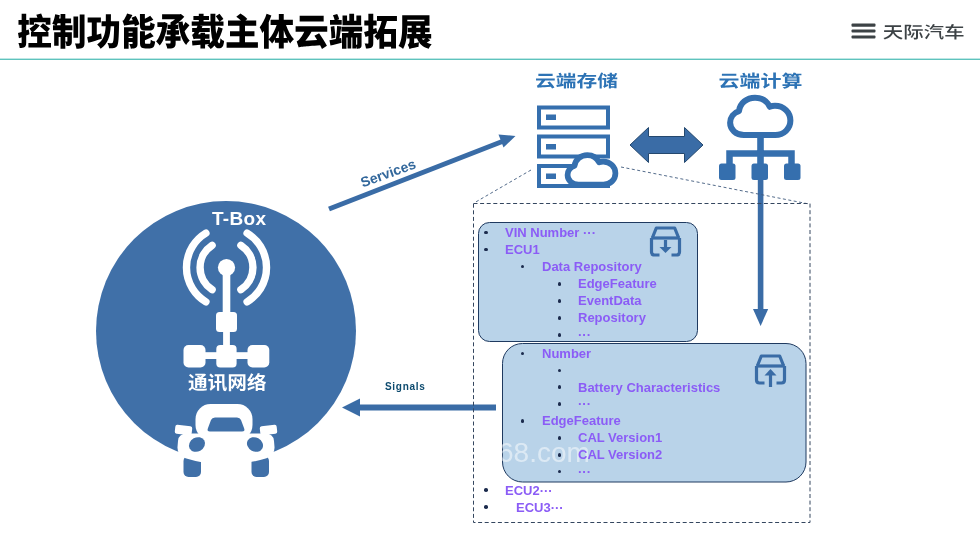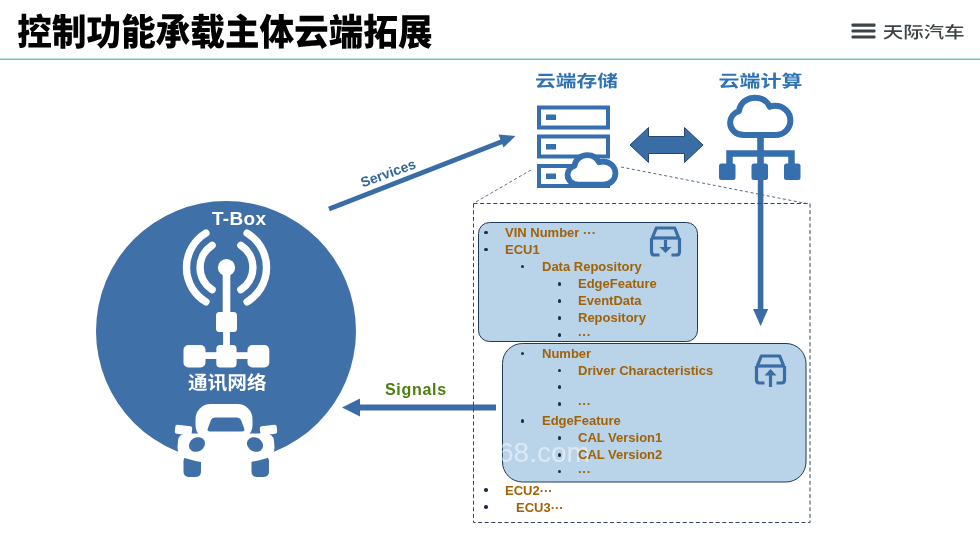--- a/index.html
+++ b/index.html
@@ -1,21 +1,21 @@
 <!DOCTYPE html>
 <html><head><meta charset="utf-8">
 <style>
   html,body{margin:0;padding:0;background:#fff}
   #page{position:relative;width:980px;height:550px;overflow:hidden;font-family:"Liberation Sans",sans-serif}
   #page svg.bg{position:absolute;left:0;top:0}
-  .t{position:absolute;font-size:13px;font-weight:bold;color:#a16207;white-space:nowrap;line-height:17px}
+  .t{position:absolute;font-size:13px;font-weight:bold;color:#8b5cf6;white-space:nowrap;line-height:17px}
   .bu{position:absolute;width:3.6px;height:3.6px;border-radius:50%;background:#1b2b4d}
   .tbox{position:absolute;left:212px;top:207.5px;width:60px;color:#fff;font-size:19px;font-weight:bold;letter-spacing:0.3px}
   .svc{position:absolute;left:350px;top:165px;width:76px;text-align:center;color:#33689c;font-size:14px;font-weight:bold;transform:rotate(-20deg)}
-  .sig{position:absolute;left:385px;top:381px;color:#4d7c0f;font-size:16px;font-weight:bold;letter-spacing:0.7px}
+  .sig{position:absolute;left:385px;top:381px;color:#0c4a6e;font-size:10px;font-weight:bold;letter-spacing:0.7px}
 </style></head>
 <body>
 <div id="page">
 <svg class="bg" width="980" height="550" viewBox="0 0 980 550">
 <path transform="translate(17.24 45.23) scale(0.3461 0.3685)" fill="#000" d="M12.7 -85.6V-68.7H3.6V-55.4H12.7V-36.2L2.2 -33.2L4.9 -19.2L12.7 -21.9V-7.4C12.7 -6.1 12.3 -5.7 11.1 -5.7C9.9 -5.7 6.6 -5.7 3.4 -5.8C5.1 -2.0 6.7 4.0 7.0 7.6C13.5 7.6 18.2 7.1 21.6 4.8C25.0 2.6 25.9 -1.0 25.9 -7.3V-26.6L35.5 -30.1L33.1 -42.8L25.9 -40.4V-55.4H33.4V-68.7H25.9V-85.6ZM52.8 -59.0C48.7 -53.9 41.7 -48.8 35.3 -45.6C37.2 -43.4 40.2 -39.0 42.0 -36.0H39.7V-23.4H57.5V-6.3H32.3V6.3H97.6V-6.3H72.1V-23.4H90.2V-36.0H86.7L94.6 -44.6C89.9 -48.6 80.4 -55.2 74.4 -59.5L66.0 -51.0C71.8 -46.5 79.9 -40.2 84.5 -36.0H46.2C53.0 -40.8 60.3 -47.8 65.0 -54.3ZM55.1 -83.0C56.2 -80.5 57.4 -77.4 58.3 -74.5H35.5V-55.6H48.6V-62.3H82.2V-55.6H95.9V-74.5H73.9C72.7 -77.9 70.8 -82.6 69.1 -86.1Z M162.4 -77.7V-20.5H175.9V-77.7ZM180.5 -83.4V-6.9C180.5 -5.3 179.9 -4.8 178.3 -4.8C176.6 -4.8 171.6 -4.8 166.8 -5.0C168.6 -0.9 170.6 5.5 171.1 9.5C179.0 9.5 185.0 9.0 189.1 6.7C193.1 4.3 194.4 0.5 194.4 -6.8V-83.4ZM138.9 -10.0V-22.4H144.8V-11.0C144.8 -10.1 144.5 -9.9 143.7 -9.9ZM109.7 -83.9C108.1 -74.5 104.9 -64.3 101.0 -58.0C103.6 -57.1 107.9 -55.4 111.1 -53.9H103.2V-40.8H125.1V-35.3H106.7V1.6H119.6V-22.4H125.1V9.4H138.9V-9.8C140.4 -6.4 141.9 -1.3 142.2 2.2C146.9 2.3 150.7 2.1 153.9 0.1C157.1 -2.0 157.8 -5.4 157.8 -10.7V-35.3H138.9V-40.8H159.5V-53.9H138.9V-59.7H155.6V-72.8H138.9V-84.7H125.1V-72.8H121.0C121.8 -75.6 122.4 -78.4 123.0 -81.2ZM125.1 -53.9H114.2C115.0 -55.6 115.9 -57.6 116.7 -59.7H125.1Z M202.0 -21.9 205.4 -6.7C216.7 -9.8 231.1 -13.8 244.3 -17.8L242.4 -31.6L229.8 -28.3V-61.6H241.7V-75.3H203.4V-61.6H215.4V-24.8C210.4 -23.7 205.8 -22.6 202.0 -21.9ZM256.0 -83.9 255.9 -65.1H243.6V-51.2H255.5C254.2 -29.0 249.3 -12.9 230.8 -2.2C234.4 0.5 238.9 5.9 241.0 9.7C262.5 -3.6 268.4 -24.2 270.1 -51.2H279.9C279.2 -22.2 278.3 -10.2 276.2 -7.5C275.1 -6.1 274.1 -5.7 272.3 -5.7C270.0 -5.7 265.6 -5.7 260.8 -6.1C263.3 -2.1 265.1 4.1 265.3 8.2C270.7 8.3 276.0 8.3 279.5 7.6C283.5 6.9 286.2 5.6 289.0 1.5C292.5 -3.4 293.4 -18.4 294.3 -58.7C294.4 -60.5 294.4 -65.1 294.4 -65.1H270.6L270.8 -83.9Z M333.2 -37.3V-33.9H321.8V-37.3ZM308.4 -49.1V9.4H321.8V-8.8H333.2V-4.9C333.2 -3.7 332.8 -3.4 331.6 -3.4C330.4 -3.3 326.6 -3.3 323.7 -3.5C325.5 -0.1 327.6 5.5 328.3 9.3C334.2 9.3 338.9 9.1 342.7 6.9C346.5 4.8 347.6 1.3 347.6 -4.6V-49.1ZM321.8 -23.3H333.2V-19.4H321.8ZM384.2 -79.9C380.0 -77.3 374.5 -74.6 368.8 -72.1V-85.0H354.5V-56.5C354.5 -44.0 357.5 -39.9 370.4 -39.9C373.0 -39.9 379.6 -39.9 382.3 -39.9C392.1 -39.9 395.9 -43.7 397.4 -57.0C393.5 -57.8 387.6 -60.0 384.8 -62.2C384.3 -54.0 383.7 -52.6 380.8 -52.6C379.2 -52.6 374.0 -52.6 372.6 -52.6C369.3 -52.6 368.8 -53.0 368.8 -56.7V-60.2C377.0 -62.6 385.9 -65.8 393.3 -69.4ZM384.7 -34.7C380.5 -31.9 374.9 -28.8 369.0 -26.2V-38.1H354.6V-7.8C354.6 4.8 357.8 8.9 370.7 8.9C373.3 8.9 380.2 8.9 382.9 8.9C393.2 8.9 396.9 4.7 398.4 -9.8C394.5 -10.7 388.7 -12.9 385.7 -15.1C385.2 -5.5 384.6 -3.7 381.5 -3.7C379.8 -3.7 374.4 -3.7 373.0 -3.7C369.6 -3.7 369.0 -4.1 369.0 -7.9V-13.8C377.5 -16.6 386.6 -20.1 394.2 -24.1ZM308.9 -52.6C311.7 -53.8 315.9 -54.6 338.3 -56.7C338.9 -54.9 339.4 -53.3 339.7 -51.8L353.0 -57.0C351.5 -63.4 346.8 -72.4 342.4 -79.3L330.0 -74.7C331.3 -72.5 332.6 -70.0 333.8 -67.5L323.1 -66.7C326.7 -71.4 330.3 -76.8 332.9 -81.9L317.3 -85.8C314.8 -78.7 310.5 -72.0 309.0 -70.1C307.4 -68.0 305.7 -66.6 304.0 -66.1C305.7 -62.3 308.1 -55.6 308.9 -52.6Z M477.8 -64.5 466.7 -62.8C472.8 -67.3 478.3 -72.4 482.7 -77.4L472.9 -84.6L469.7 -83.9H418.5V-70.8H455.9C451.9 -67.6 447.4 -64.6 442.9 -62.4V-55.9H434.3V-43.8H442.9V-40.5H432.1V-28.4H442.9V-24.5H427.7V-12.3H442.9V-6.5C442.9 -5.0 442.3 -4.6 440.6 -4.5C438.9 -4.5 433.2 -4.5 428.6 -4.8C430.6 -1.0 432.8 5.0 433.5 9.0C441.4 9.0 447.3 8.7 451.8 6.5C456.4 4.3 457.7 0.7 457.7 -6.3V-12.3H471.9V-24.5H457.7V-28.4H467.3V-40.5H457.7V-43.8H465.4V-55.9H457.7V-56.8C460.4 -58.4 463.0 -60.1 465.6 -62.0C469.0 -36.1 474.6 -14.0 488.1 -0.9C490.4 -4.7 495.0 -10.2 498.3 -12.8C491.6 -18.5 486.9 -27.4 483.5 -37.7C488.0 -42.5 493.0 -48.6 497.6 -54.1L486.1 -63.1C484.4 -59.9 482.1 -56.3 479.7 -52.8C478.9 -56.7 478.3 -60.6 477.8 -64.5ZM404.9 -62.4V-49.4H418.6C415.6 -32.9 409.7 -18.7 401.2 -10.4C404.3 -8.2 409.5 -2.5 411.7 0.8C422.9 -10.8 430.9 -33.1 434.1 -59.8L425.2 -62.9L422.7 -62.4Z M504.9 -12.0 506.1 0.8 529.3 -1.1V9.1H542.7V-2.2L554.3 -3.3C552.7 -2.0 551.1 -0.7 549.4 0.4C552.8 3.0 557.0 7.3 559.0 10.5C562.9 7.4 566.6 4.0 569.9 0.4C573.2 5.5 577.4 8.5 582.7 8.5C591.8 8.5 595.8 4.6 597.8 -11.3C594.4 -12.7 589.8 -15.8 587.0 -19.0C586.5 -9.2 585.6 -5.3 584.0 -5.3C582.1 -5.3 580.5 -7.6 579.0 -11.6C585.3 -21.4 590.1 -32.8 593.8 -45.7L580.9 -49.2C579.3 -42.9 577.2 -36.9 574.7 -31.3C573.9 -37.9 573.2 -45.3 572.8 -53.2H596.0V-64.3H585.4L595.6 -70.9C593.3 -74.9 588.2 -80.9 584.2 -85.1L573.6 -78.6C577.3 -74.3 581.8 -68.4 583.9 -64.3H572.4C572.3 -71.2 572.4 -78.3 572.6 -85.4H558.3C558.3 -78.3 558.3 -71.2 558.5 -64.3H538.4V-68.5H554.1V-79.4H538.4V-85.4H524.6V-79.4H509.0V-68.5H524.6V-64.3H504.1V-53.2H520.7C519.9 -51.1 519.1 -48.9 518.2 -46.9H505.4V-35.8H512.3L510.7 -33.4C508.9 -30.8 507.2 -29.1 505.2 -28.6C506.8 -25.1 508.9 -18.7 509.6 -16.0C510.5 -17.1 514.4 -17.7 518.1 -17.7H529.3V-13.3ZM529.3 -34.2V-29.5H522.5C523.9 -31.5 525.4 -33.6 526.8 -35.8H556.3V-46.9H533.2L535.3 -51.2L527.7 -53.2H559.0C559.7 -38.2 561.3 -24.3 564.2 -13.6C561.9 -10.6 559.4 -7.9 556.7 -5.4L556.8 -15.0L542.7 -14.1V-17.7H555.4L555.5 -29.5H542.7V-34.2Z M632.9 -77.5C637.2 -74.6 642.2 -70.8 646.3 -67.2H609.0V-53.0H642.0V-38.2H614.7V-24.2H642.0V-7.8H604.9V6.5H695.4V-7.8H658.1V-24.2H685.4V-38.2H658.1V-53.0H690.5V-67.2H659.3L664.8 -71.2C660.3 -75.9 651.4 -82.1 645.0 -86.0Z M732.0 -69.0V-55.2H749.6C744.4 -40.3 736.1 -25.5 726.7 -16.3V-62.7C729.6 -68.8 732.1 -74.9 734.2 -80.9L720.5 -85.1C716.1 -71.4 708.5 -57.6 700.4 -48.8C702.9 -45.2 706.8 -37.0 708.1 -33.5C709.7 -35.3 711.3 -37.3 712.9 -39.4V9.4H726.7V-14.8C729.8 -12.2 734.1 -7.6 736.3 -4.5C739.2 -7.7 742.0 -11.4 744.5 -15.5V-6.4H755.8V8.7H770.0V-6.4H781.9V-14.7C784.1 -11.0 786.4 -7.7 788.8 -4.8C791.3 -8.6 796.2 -13.6 799.6 -16.1C790.4 -25.4 781.9 -40.5 776.6 -55.2H796.4V-69.0H770.0V-84.9H755.8V-69.0ZM755.8 -19.3H746.8C750.1 -25.3 753.2 -32.0 755.8 -39.0ZM770.0 -19.3V-40.4C772.7 -32.9 775.8 -25.7 779.3 -19.3Z M816.0 -79.7V-64.7H885.4V-79.7ZM813.1 6.0C819.2 3.8 827.2 3.4 875.1 0.0C877.3 3.8 879.1 7.4 880.5 10.4L894.8 1.7C889.7 -7.7 880.4 -21.7 872.2 -32.7L858.7 -25.7C861.2 -22.1 863.8 -18.1 866.5 -14.1L832.5 -12.4C838.6 -19.5 844.9 -27.9 850.2 -36.7H895.7V-51.8H804.3V-36.7H829.4C824.2 -27.2 818.4 -19.2 815.9 -16.6C812.6 -13.0 810.6 -11.1 807.4 -10.2C809.4 -5.6 812.2 2.7 813.1 6.0Z M905.6 -50.3C906.8 -40.2 907.9 -27.1 907.8 -18.3L919.0 -20.3C918.8 -29.1 917.6 -41.9 916.1 -52.1ZM938.3 -32.9V9.4H951.2V-20.9H954.3V8.8H965.0V-20.9H968.3V8.8H979.1V3.0C979.9 5.3 980.5 7.8 980.7 9.8C984.9 9.8 988.4 9.6 991.3 7.8C994.3 5.8 994.9 2.8 994.9 -2.3V-32.9H971.7L973.8 -37.5H996.6V-50.2H936.7V-37.5H957.4L956.5 -32.9ZM979.1 -20.9H982.3V-2.5C982.3 -1.7 982.1 -1.4 981.3 -1.4H979.1ZM939.8 -80.7V-53.9H993.7V-80.7H979.9V-66.3H973.3V-85.1H959.4V-66.3H953.0V-80.7ZM912.2 -81.1C914.0 -77.4 915.9 -72.5 917.0 -68.7H903.6V-55.4H937.5V-68.7H924.4L930.3 -70.6C929.2 -74.5 926.7 -80.2 924.4 -84.5ZM924.1 -52.5C923.7 -41.5 922.2 -26.8 920.5 -16.7C913.7 -15.3 907.2 -14.1 902.1 -13.3L905.0 1.0C914.6 -1.2 926.4 -3.8 937.4 -6.5L935.9 -19.9L931.0 -18.9C932.9 -28.2 934.8 -40.2 936.2 -50.7Z M1039.4 -79.3V-65.5H1052.9C1050.3 -55.0 1046.0 -43.5 1040.0 -34.3L1037.5 -46.8L1028.7 -43.9V-53.7H1038.4V-67.1H1028.7V-85.5H1014.5V-67.1H1002.8V-53.7H1014.5V-39.4C1009.9 -38.0 1005.7 -36.8 1002.2 -35.9L1006.2 -22.1L1014.5 -24.9V-6.2C1014.5 -4.8 1014.0 -4.3 1012.6 -4.3C1011.3 -4.3 1007.2 -4.3 1003.7 -4.4C1005.4 -0.8 1007.2 5.0 1007.6 8.7C1014.8 8.7 1020.0 8.3 1023.8 6.1C1027.6 4.0 1028.7 0.5 1028.7 -6.1V-29.7L1039.4 -33.4C1037.1 -30.1 1034.6 -27.1 1031.9 -24.6C1034.8 -21.9 1039.2 -16.7 1041.4 -13.5C1043.1 -15.2 1044.8 -17.0 1046.4 -18.9V9.5H1060.0V4.0H1080.1V9.0H1094.4V-43.8H1060.9C1063.8 -50.9 1066.3 -58.3 1068.3 -65.5H1097.1V-79.3ZM1060.0 -9.6V-30.2H1080.1V-9.6Z M1133.3 10.4V10.3C1135.6 8.9 1139.3 8.0 1159.7 4.0C1159.7 1.1 1160.3 -4.4 1161.0 -8.0L1146.8 -5.5V-18.5H1155.1C1161.6 -4.2 1171.8 5.0 1188.9 9.3C1190.7 5.6 1194.5 0.1 1197.4 -2.7C1191.9 -3.7 1187.1 -5.2 1183.0 -7.2C1186.5 -9.0 1190.2 -11.2 1193.6 -13.5L1186.2 -18.5H1196.0V-30.6H1178.4V-35.5H1191.4V-47.5H1178.4V-52.6H1191.1V-81.5H1112.3V-51.6C1112.3 -35.6 1111.6 -12.8 1101.6 2.4C1105.3 3.8 1111.8 7.6 1114.7 9.9C1125.3 -6.7 1127.0 -33.7 1127.0 -51.6V-52.6H1139.6V-47.5H1128.3V-35.5H1139.6V-30.6H1126.6V-18.5H1133.5V-11.4C1133.5 -5.9 1130.5 -2.6 1128.2 -1.1C1130.1 1.4 1132.6 7.1 1133.3 10.4ZM1152.9 -35.5H1164.9V-30.6H1152.9ZM1152.9 -47.5V-52.6H1164.9V-47.5ZM1169.1 -18.5H1179.6C1177.6 -17.0 1175.2 -15.5 1172.9 -14.1C1171.5 -15.4 1170.2 -16.9 1169.1 -18.5ZM1127.0 -69.3H1176.4V-64.8H1127.0Z"></path>
 <rect x="0" y="58.6" width="980" height="1.4" fill="#5ec3bd"></rect>
 <rect x="851.5" y="23.5" width="24" height="3.2" rx="1" fill="#3c4245"></rect>
 <rect x="851.5" y="29.4" width="24" height="3.2" rx="1" fill="#3c4245"></rect>
 <rect x="851.5" y="35.4" width="24" height="3.2" rx="1" fill="#3c4245"></rect>
 <path transform="translate(882.76 38.08) scale(0.2046 0.1654)" fill="#3c4245" d="M6.5 -46.7V-37.0H42.0C38.1 -23.5 28.3 -9.4 3.6 0.0C5.7 1.9 8.6 5.8 9.8 8.1C33.9 -1.4 45.1 -15.3 50.2 -29.4C58.4 -11.2 71.2 1.6 90.7 7.9C92.1 5.3 95.0 1.3 97.2 -0.8C77.1 -6.3 63.8 -19.3 56.8 -37.0H93.7V-46.7H53.8C54.1 -50.0 54.2 -53.2 54.2 -56.3V-67.5H89.5V-77.2H10.1V-67.5H44.3V-56.4C44.3 -53.3 44.2 -50.1 43.8 -46.7Z M146.4 -77.4V-68.6H190.2V-77.4ZM177.4 -32.1C181.9 -21.9 186.3 -8.8 187.6 -0.7L196.2 -3.9C194.7 -12.0 190.0 -24.8 185.3 -34.7ZM147.7 -34.3C145.2 -23.8 140.8 -13.0 135.5 -6.0C137.5 -4.9 141.3 -2.4 143.0 -1.0C148.3 -8.8 153.3 -20.8 156.3 -32.4ZM107.7 -80.2V8.3H116.8V-71.7H128.9C127.0 -65.1 124.3 -56.6 121.8 -49.9C128.6 -42.4 130.2 -35.6 130.2 -30.4C130.2 -27.4 129.6 -24.9 128.2 -23.9C127.3 -23.3 126.3 -23.1 125.1 -23.0C123.6 -22.9 121.8 -23.0 119.7 -23.1C121.2 -20.8 122.0 -17.2 122.1 -14.9C124.5 -14.8 127.1 -14.8 129.1 -15.1C131.3 -15.4 133.3 -16.0 134.8 -17.1C138.1 -19.3 139.3 -23.6 139.3 -29.5C139.3 -35.6 137.8 -42.7 130.7 -50.9C134.0 -58.8 137.6 -68.7 140.6 -77.0L133.9 -80.6L132.4 -80.2ZM141.9 -53.5V-44.7H162.5V-3.1C162.5 -1.8 162.1 -1.5 160.7 -1.5C159.4 -1.4 154.9 -1.4 150.2 -1.5C151.5 1.3 152.7 5.5 153.0 8.2C160.0 8.2 164.7 8.0 168.0 6.5C171.3 4.9 172.1 2.0 172.1 -3.0V-44.7H195.7V-53.5Z M243.2 -58.2V-50.4H287.4V-58.2ZM209.2 -75.7C214.9 -72.7 222.4 -68.0 226.1 -64.8L231.6 -72.5C227.8 -75.5 220.1 -79.9 214.5 -82.6ZM203.2 -48.4C209.0 -45.5 216.8 -41.3 220.7 -38.4L225.9 -46.3C221.9 -49.0 213.9 -53.0 208.3 -55.4ZM206.5 0.2 214.7 6.4C220.0 -2.8 226.0 -14.4 230.6 -24.5L223.5 -30.6C218.2 -19.6 211.3 -7.2 206.5 0.2ZM245.5 -84.5C241.9 -73.6 235.5 -62.9 228.1 -56.1C230.2 -54.8 234.0 -51.9 235.6 -50.3C239.4 -54.3 243.1 -59.3 246.5 -65.0H296.3V-73.3H250.8C252.2 -76.2 253.4 -79.1 254.5 -82.1ZM233.7 -43.3V-34.9H275.9C276.3 -8.7 277.8 8.6 289.0 8.6C295.2 8.6 296.8 3.7 297.5 -7.9C295.6 -9.2 293.3 -11.6 291.6 -13.6C291.5 -5.9 291.0 -0.2 289.7 -0.2C285.3 -0.2 285.0 -18.5 285.0 -43.3Z M316.7 -31.0C317.6 -31.9 322.0 -32.5 327.8 -32.5H350.1V-19.1H305.6V-9.8H350.1V8.4H360.2V-9.8H394.7V-19.1H360.2V-32.5H386.2V-41.5H360.2V-55.8H350.1V-41.5H326.7C330.6 -47.2 334.6 -53.8 338.4 -60.9H392.8V-70.1H343.1C345.0 -74.1 346.8 -78.1 348.4 -82.2L337.5 -85.1C335.9 -80.1 333.8 -74.9 331.7 -70.1H307.3V-60.9H327.3C324.4 -55.1 321.8 -50.5 320.4 -48.6C317.6 -44.2 315.6 -41.4 313.1 -40.7C314.4 -38.0 316.1 -33.0 316.7 -31.0Z"></path>
@@ -100,22 +100,22 @@
 <div class="t" style="left:578px;top:275.1px">EdgeFeature</div>
 <div class="bu" style="left:557.5px;top:299.1px"></div>
 <div class="t" style="left:578px;top:292.20000000000005px">EventData</div>
 <div class="bu" style="left:557.5px;top:316.20000000000005px"></div>
 <div class="t" style="left:578px;top:309.30000000000007px">Repository</div>
 <div class="bu" style="left:557.5px;top:333.30000000000007px"></div>
 <div class="t" style="left:578px;top:326.4000000000001px">···</div>
 <div class="bu" style="left:520.5px;top:351.59999999999997px"></div>
 <div class="t" style="left:542px;top:344.7px">Number</div>
 <div class="bu" style="left:557.5px;top:368.49999999999994px"></div>
-<div class="t" style="left:578px;top:361.59999999999997px">Driver Characteristics</div>
 <div class="bu" style="left:557.5px;top:385.3999999999999px"></div>
+<div class="t" style="left:578px;top:378.49999999999994px">Battery Characteristics</div>
 <div class="bu" style="left:557.5px;top:402.2999999999999px"></div>
 <div class="t" style="left:578px;top:395.3999999999999px">···</div>
 <div class="bu" style="left:520.5px;top:419.1999999999999px"></div>
 <div class="t" style="left:542px;top:412.2999999999999px">EdgeFeature</div>
 <div class="bu" style="left:557.5px;top:436.09999999999985px"></div>
 <div class="t" style="left:578px;top:429.1999999999999px">CAL Version1</div>
 <div class="bu" style="left:557.5px;top:452.99999999999983px"></div>
 <div class="t" style="left:578px;top:446.09999999999985px">CAL Version2</div>
 <div class="bu" style="left:557.5px;top:469.8999999999998px"></div>
 <div class="t" style="left:578px;top:462.99999999999983px">···</div>

